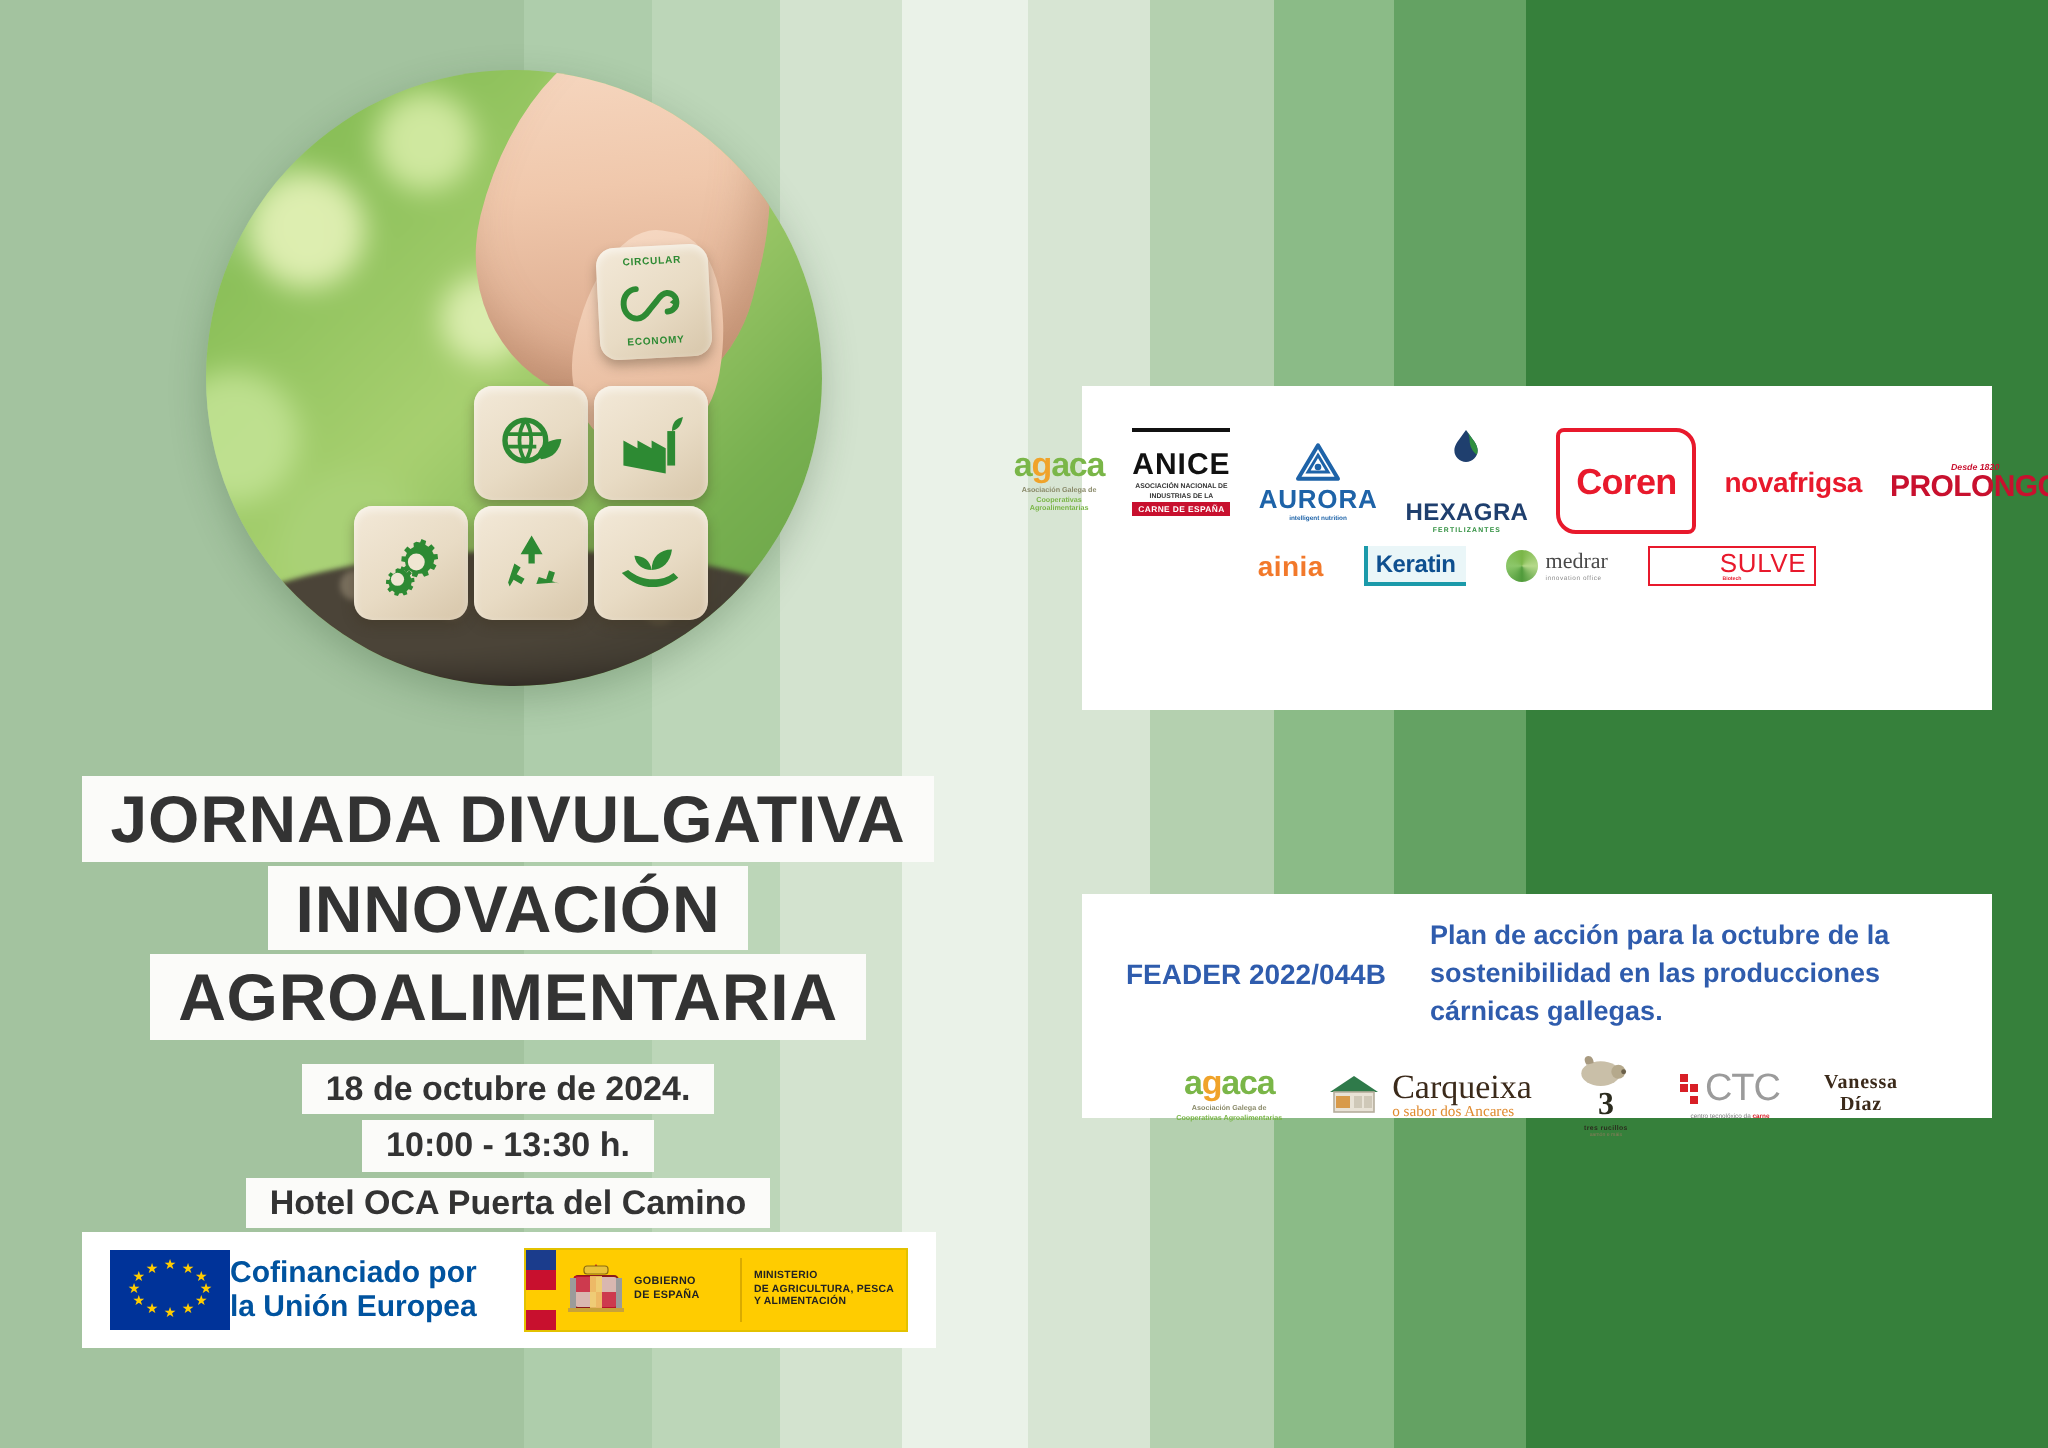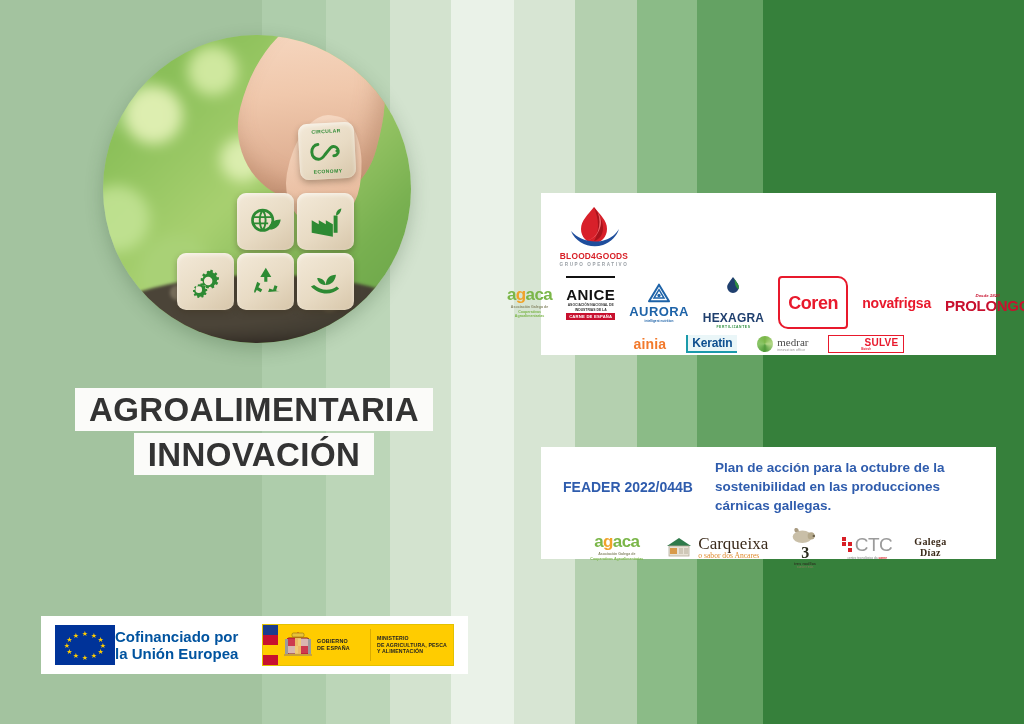--- a/index.html
+++ b/index.html
@@ -178,21 +178,21 @@
   .l-keratin{border-bottom:2px solid #1b9aaa;border-left:2px solid #1b9aaa;padding:1px 5px 1px 4px;background:#eaf6f8;}
   .l-keratin .w{font-size:12px;font-weight:800;color:#0e4f8f;letter-spacing:-.2px;}
 
   .l-medrar{display:flex;flex-direction:row;align-items:center;gap:4px;}
   .l-medrar .pin{width:16px;height:16px;border-radius:50%;
     background:conic-gradient(from 0deg,#7ab648,#b5d98a,#4f9a3a,#8cc76a,#7ab648);}
   .l-medrar .t .w{font-size:11px;color:#4a4a4a;font-family:"Liberation Serif",serif;line-height:1;}
   .l-medrar .t .s{font-size:3.2px;color:#8a8a8a;letter-spacing:.3px;}
 
   .l-sulve{border:1.4px solid #e8192c;padding:1px 4px;}
-  .l-sulve .w{font-size:10px;font-weight:700;color:#e8192c;letter-spacing:.3px;line-height:1;padding-left:31px;}
+  .l-sulve .w{font-size:13px;font-weight:400;color:#e8192c;letter-spacing:.3px;line-height:1;padding-left:31px;}
   .l-sulve .s{font-size:2.6px;color:#e8192c;font-weight:700;}
 
   .l-carq{display:flex;flex-direction:row;align-items:center;gap:5px;}
   .l-carq .house{width:28px;height:22px;position:relative;}
   .l-carq .t .w{font-size:17px;color:#3b2a1a;font-family:"Liberation Serif",serif;line-height:1;}
   .l-carq .t .s{font-size:7.6px;color:#e08a2e;font-family:"Liberation Serif",serif;line-height:1.1;}
 
   .l-tres{display:flex;flex-direction:column;align-items:center;}
   .l-tres .w{font-size:16px;font-weight:800;color:#2b2b1e;font-family:"Liberation Serif",serif;line-height:1;}
   .l-tres .s{font-size:3.4px;font-weight:800;color:#2b2b1e;letter-spacing:.2px;margin-top:1px;}
@@ -283,22 +283,29 @@
         <svg viewBox="0 0 48 48">
           <path d="M24 28c0-8 5-13 13-13-1 8-6 13-13 13z" fill="#2d8a33"></path>
           <path d="M24 28c-1-6-5-9-11-9 1 6 5 9 11 9z" fill="#2d8a33"></path>
           <path d="M5 30c6 6 12 9 20 9 6 0 11-2 16-6l-3-3c-4 3-8 4-13 4-6 0-11-2-16-6z" fill="#2d8a33"></path>
         </svg>
       </div>
     </div>
   </div>
 
   <div class="title-block">
+    <div><span class="title-line">JORNADA DIVULGATIVA</span></div>
+    <div><span class="title-line">INNOVACIÓN</span></div>
     <div><span class="title-line">AGROALIMENTARIA</span></div>
-    <div><span class="title-line">INNOVACIÓN</span></div>
+    <div class="meta">
+      <div><span class="meta-line">18 de octubre de 2024.</span></div>
+      <div><span class="meta-line">10:00 - 13:30 h.</span></div>
+      <div><span class="meta-line">Hotel OCA Puerta del Camino</span></div>
+      <div><span class="meta-line">(Santiago de Compostela)</span></div>
+    </div>
   </div>
 
   <div class="eu-bar">
     <div class="eu-flag">
         <span class="eu-star" style="left: 50%; top: 20%;">★</span>
         <span class="eu-star" style="left: 65%; top: 24.0192%;">★</span>
         <span class="eu-star" style="left: 75.9808%; top: 35%;">★</span>
         <span class="eu-star" style="left: 80%; top: 50%;">★</span>
         <span class="eu-star" style="left: 75.9808%; top: 65%;">★</span>
         <span class="eu-star" style="left: 65%; top: 75.9808%;">★</span>
@@ -344,32 +351,20 @@
           <div>MINISTERIO</div>
           <div>DE AGRICULTURA, PESCA</div>
           <div>Y ALIMENTACIÓN</div>
         </span>
       </div>
     </div>
   </div>
 
   <div class="panel panel-1">
     <div class="panel-head">
-      <div class="b4g-logo">
-        <div class="b4g-mark">
-          <svg viewBox="0 0 54 44" width="54" height="44">
-            <path d="M27 2c6 8 13 13 13 22 0 8-6 14-13 14s-13-6-13-14C14 15 21 10 27 2z" fill="#d8202a"></path>
-            <path d="M27 2c5 8 9 13 9 21 0 7-4 12-9 13 3-5 4-10 4-16 0-7-2-12-4-18z" fill="#a8131c"></path>
-            <path d="M31 8c2 6 2 12 0 18-2 5-6 8-10 9 6-1 10-6 12-12 2-5 1-11-2-15z" fill="#f06a6f"></path>
-            <path d="M4 26c8 9 22 13 34 9 6-2 11-6 14-11-2 7-8 13-16 16-13 4-27-2-32-14z" fill="#1f4e9c"></path>
-          </svg>
-        </div>
-        <div class="b4g-name">BLOOD4GOODS</div>
-        <div class="b4g-sub">GRUPO OPERATIVO</div>
-      </div>
     </div>
 
     <div class="logo-row r1">
       <div class="logo l-agaca">
         <div class="w">a<em>g</em>aca</div>
         <div class="s">
           <span>Asociación Galega de</span>
           <b>Cooperativas Agroalimentarias</b>
         </div>
       </div>
@@ -488,19 +483,19 @@
               <i></i>
           </span>
           <span class="w">CTC</span>
         </span>
         <span class="s">
           <span>centro tecnolóxico da </span><b>carne</b>
         </span>
       </div>
 
       <div class="logo l-vanessa">
-        <div class="w">Galega</div>
+        <div class="w">Vanessa</div>
         <div class="w">Díaz</div>
       </div>
     </div>
   </div>
 
 </div>
 
 </body></html>

